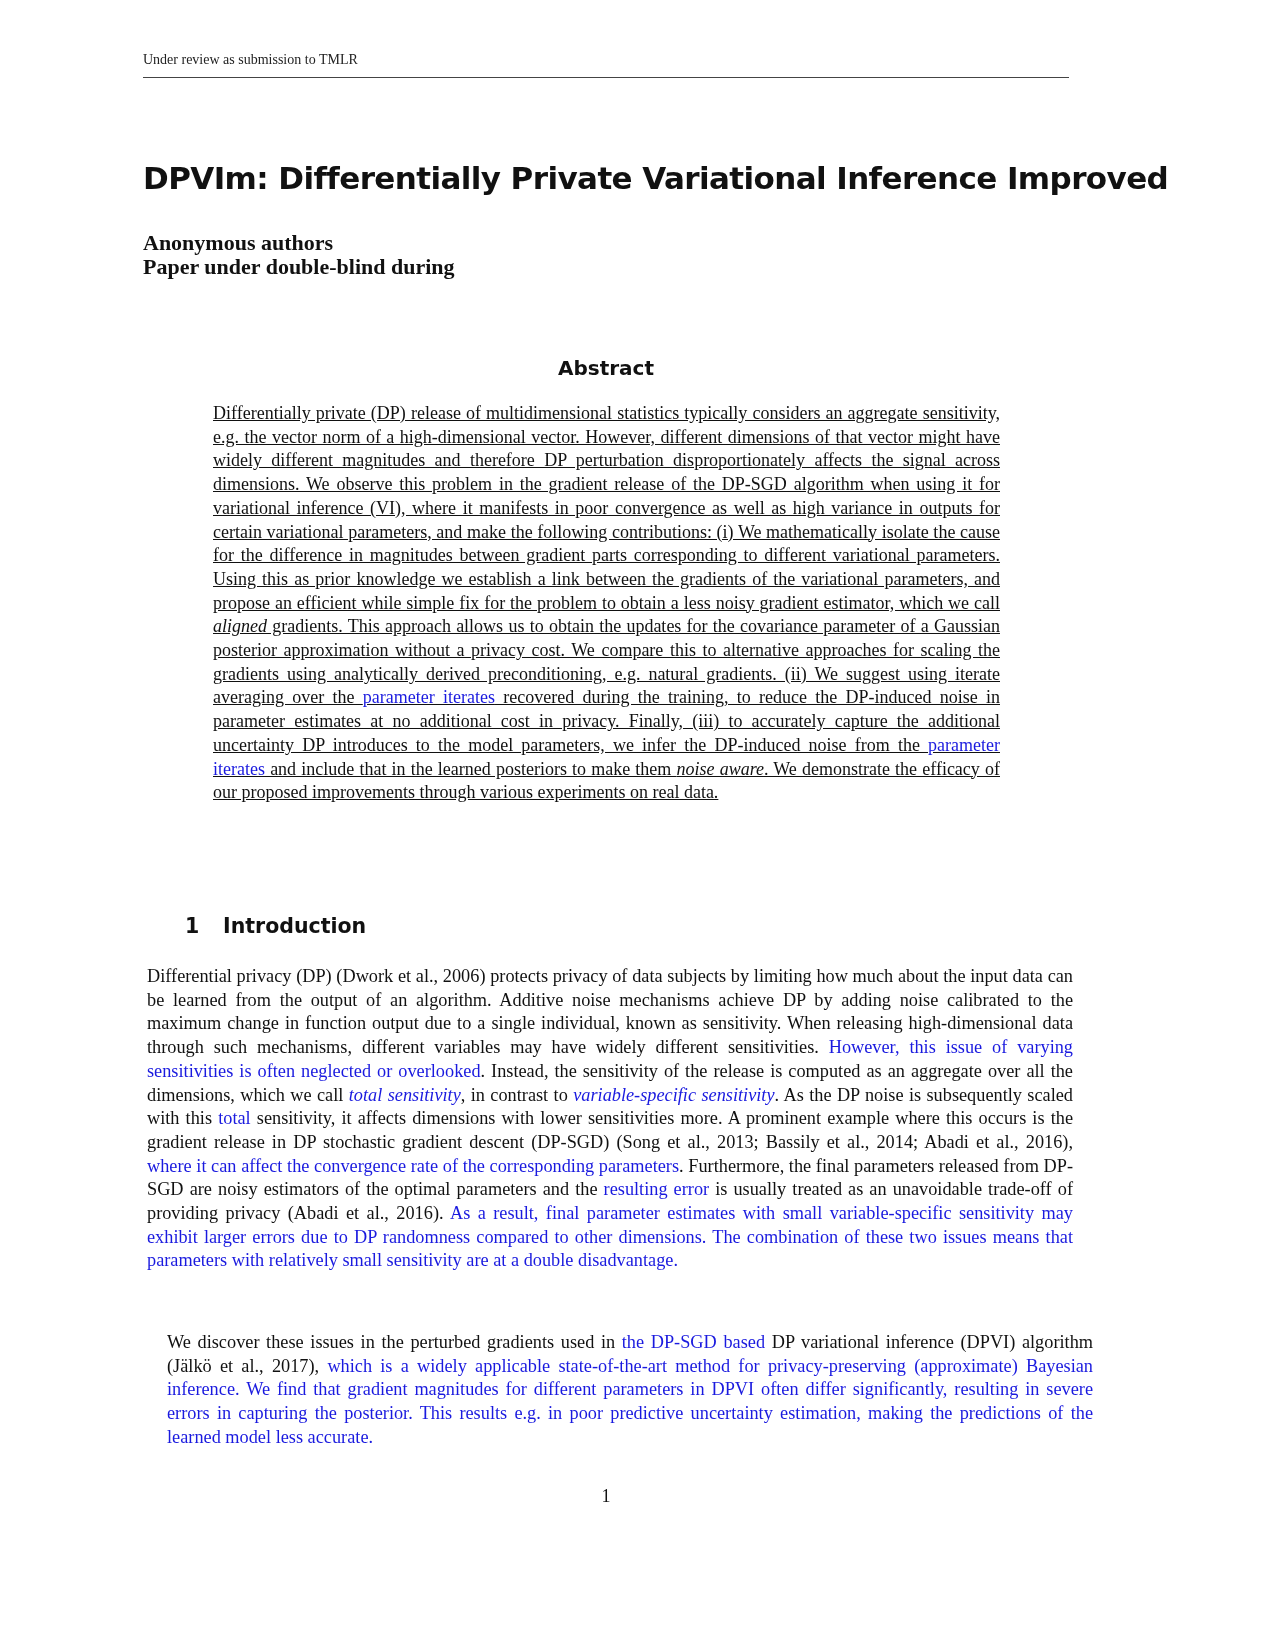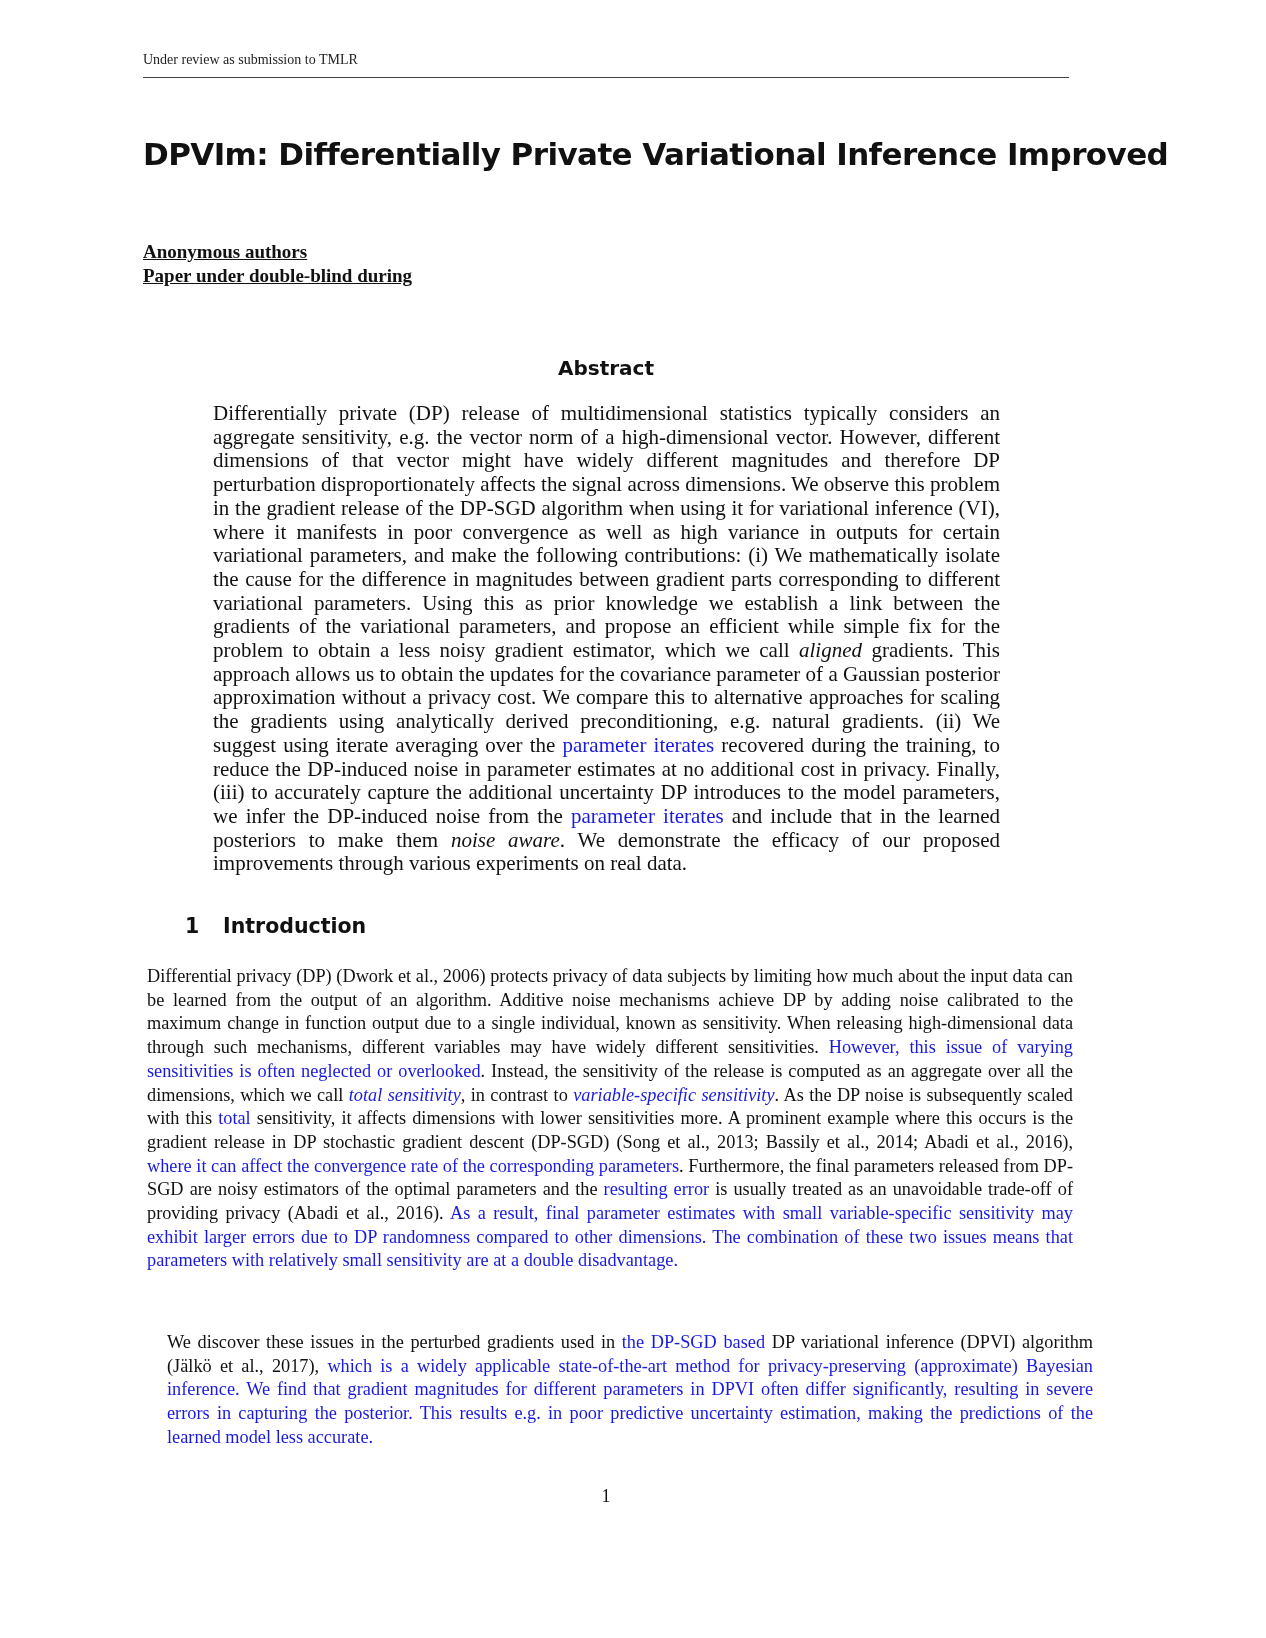--- a/index.html
+++ b/index.html
@@ -1,27 +1,27 @@
 <!DOCTYPE html>
 <html><head>
 <meta charset="utf-8">
 <style>
   html, body { margin: 0; padding: 0; background: #ffffff; }
   body { width: 1266px; height: 1638px; position: relative; overflow: hidden;
          font-family: "Liberation Serif", "DejaVu Serif", serif; color: #111; }
   .page { position: absolute; left: 143px; top: 0; width: 926px; }
   .running-header { position: absolute; top: 52px; left: 0; font-size: 14px; color: #222; }
   .header-rule { position: absolute; top: 77px; left: 0; width: 926px; height: 1px; background: #444; }
-  .title { position: absolute; top: 136px; left: 0; width: 926px; font-family: "DejaVu Sans", sans-serif;
+  .title { position: absolute; top: 160px; left: 0; width: 926px; font-family: "DejaVu Sans", sans-serif;
            font-weight: bold; font-size: 31px; letter-spacing: -0.6px; color: #111; white-space: nowrap; }
-  .authors { position: absolute; top: 240px; left: 0; font-weight: bold; font-size: 19px; line-height: 24px; text-decoration: underline; }
+  .authors { position: absolute; top: 231px; left: 0; font-weight: bold; font-size: 22px; line-height: 24px; }
   .abstract-heading { position: absolute; top: 347px; left: 0; width: 926px; text-align: center;
            font-family: "DejaVu Sans", sans-serif; font-weight: bold; font-size: 20px; margin-top: 9px; }
-  .abstract { position: absolute; top: 402px; left: 70px; width: 787px; font-size: 21px; line-height: 23.7px;
-           text-align: justify; }
+  .abstract { position: absolute; top: 402px; left: 70px; width: 787px; font-size: 18px; line-height: 23.7px;
+           text-align: justify; text-decoration: underline; }
   .section-heading { position: absolute; top: 914px; left: 0; font-family: "DejaVu Sans", sans-serif;
            font-weight: bold; font-size: 20.5px; margin-left: 42px; }
   .section-heading .num { display: inline-block; width: 38px; }
   .body-text { position: absolute; left: 4px; width: 926px; font-size: 18.3px; line-height: 23.7px; text-align: justify; }
   .p1 { top: 965px; }
   .p2 { top: 1331px; margin-left: 20px; }
   .hl { color: #1a1adf; }
   em { font-style: italic; }
   .page-number { position: absolute; top: 1486px; left: 0; width: 926px; text-align: center; font-size: 18px; }
 </style>

